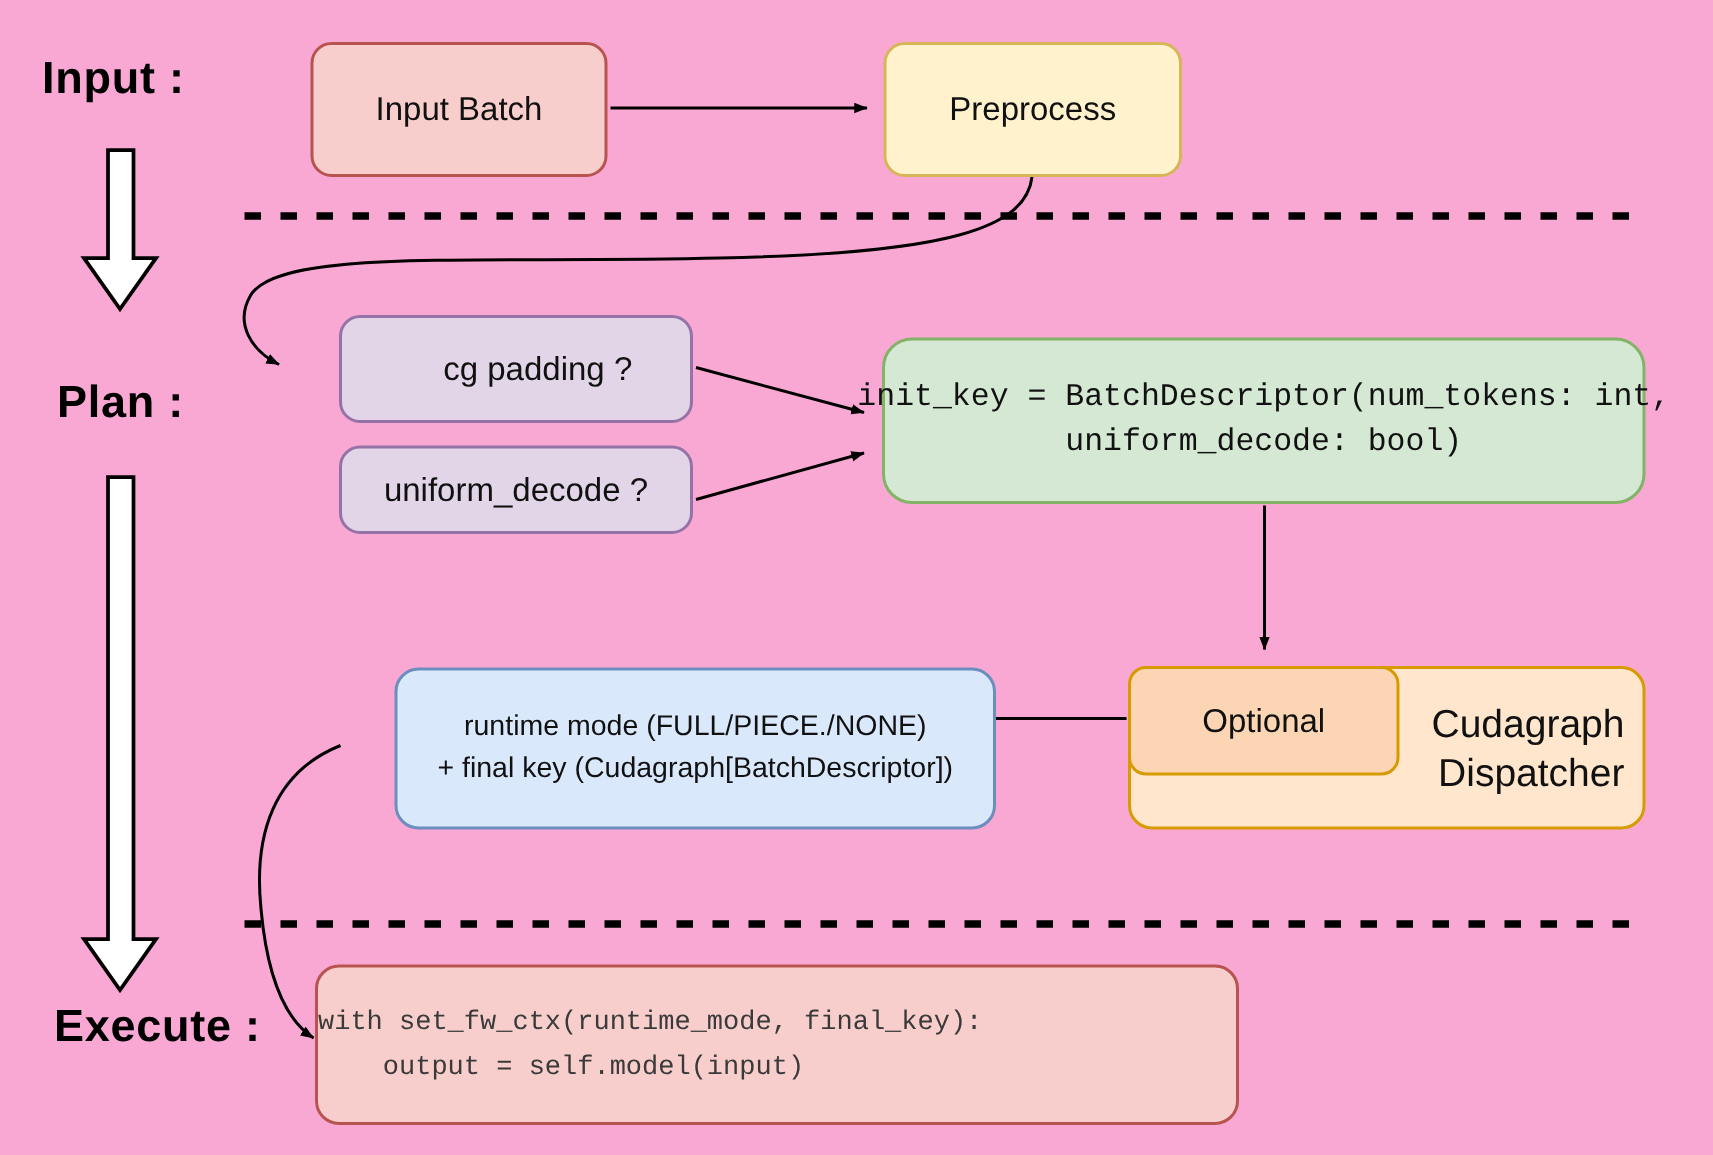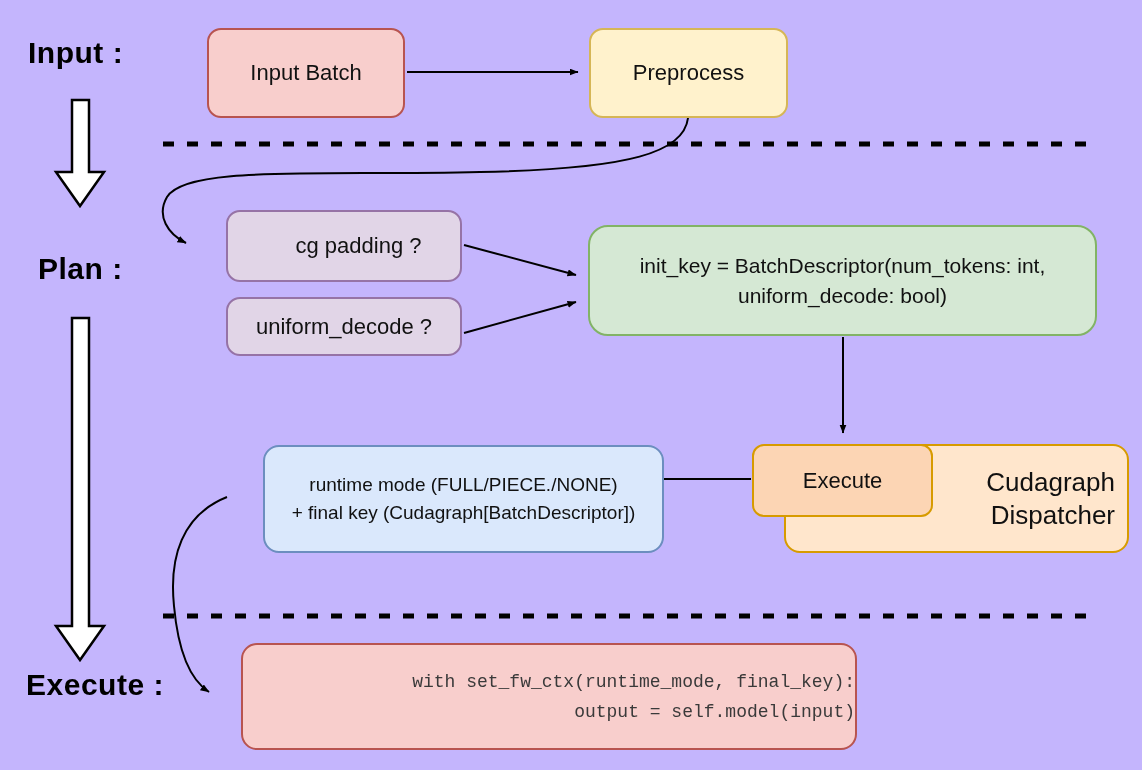--- a/index.html
+++ b/index.html
@@ -1,54 +1,54 @@
 <!DOCTYPE html>
 <html><head>
 <meta charset="utf-8">
 <style>
   html,body { margin:0; padding:0; background:#ffffff; }
   .canvas {
-    position:relative; width:1142px; height:770px; background:#c4b5fd;
+    position:relative; width:1142px; height:770px; background:#f9a8d4;
     font-family:"Liberation Sans", sans-serif; color:#111;
     overflow:hidden;
   }
   .layer { position:absolute; left:0; top:0; width:1142px; height:770px; }
   svg.layer { z-index:1; }
   .nodes { z-index:2; pointer-events:none; }
 
   .section-label {
     position:absolute; font-weight:bold; font-size:30px; color:#000;
     white-space:nowrap; letter-spacing:0.5px;
   }
   .node {
     position:absolute; box-sizing:border-box;
     display:flex; flex-direction:column; align-items:center; justify-content:center;
     text-align:center; white-space:nowrap;
   }
   .node-red    { background:#f8cecc; border:2px solid #b85450; }
   .node-yellow { background:#fff2cc; border:2px solid #d6b656; }
   .node-purple { background:#e1d5e7; border:2px solid #9673a6; }
-  .node-green  { background:#d5e8d4; border:2px solid #82b366; }
+  .node-green  { background:#d5e8d4; border:2px solid #82b366;font-family:Liberation Mono, monospace; }
   .node-blue   { background:#dae8fc; border:2px solid #6c8ebf; }
-  .node-orange { background:#ffe6cc; border:2px solid #d79b00;margin-left:32px; }
+  .node-orange { background:#ffe6cc; border:2px solid #d79b00; }
   .node-peach  { background:#fcd5b4; border:2px solid #d79b00; }
 
   .box-input-batch { left:207px; top:28px;  width:198px; height:90px;  border-radius:14px; font-size:22px; }
   .box-preprocess  { left:589px; top:28px;  width:199px; height:90px;  border-radius:14px; font-size:22px; }
   .box-cg-padding  { left:226px; top:210px; width:236px; height:72px;  border-radius:14px; font-size:22px;padding-left:29px; }
   .box-uniform     { left:226px; top:297px; width:236px; height:59px;  border-radius:14px; font-size:22px; }
   .box-init-key    { left:588px; top:225px; width:509px; height:111px; border-radius:20px; font-size:21px; line-height:30px; }
   .box-cuda-outer  { left:752px; top:444px; width:345px; height:109px; border-radius:16px;
                      font-size:26px; line-height:33px; align-items:flex-end; padding-right:12px;
                      justify-content:center; }
   .box-dispatch    { left:752px; top:444px; width:181px; height:73px;  border-radius:12px; font-size:22px; }
   .box-runtime     { left:227px; top:445px; width:401px; height:108px; border-radius:16px; font-size:19px; line-height:28px;margin-left:36px; }
-  .box-exec-code   { left:241px; top:643px; width:616px; height:107px; border-radius:16px;
+  .box-exec-code   { left:210px; top:643px; width:616px; height:107px; border-radius:16px;
                      font-family:"Liberation Mono", monospace; font-size:18px; line-height:30px;
-                     align-items:flex-end; padding-left:0; color:#3a3a3a; }
+                     align-items:flex-start; padding-left:0; color:#3a3a3a; }
   .box-exec-code .code-line { white-space:pre; }
 </style>
 </head>
 <body>
 
 <div class="canvas">
 
   <svg class="layer" viewBox="0 0 1142 770" xmlns="http://www.w3.org/2000/svg">
     <defs>
       <marker id="arrow" markerWidth="12" markerHeight="10" refX="8.5" refY="3.5" orient="auto" markerUnits="userSpaceOnUse">
@@ -68,21 +68,21 @@
     <line x1="464" y1="333" x2="576" y2="302" stroke="#000" stroke-width="2" marker-end="url(#arrow)"></line>
     <line x1="843" y1="337" x2="843" y2="433" stroke="#000" stroke-width="2" marker-end="url(#arrow)"></line>
     <line x1="751" y1="479" x2="642" y2="479" stroke="#000" stroke-width="2" marker-end="url(#arrow)"></line>
     <path d="M 227 497 C 182 515 169 557 174 606 C 178 650 189 679 209 692" fill="none" stroke="#000" stroke-width="2" marker-end="url(#arrow)"></path>
   </svg>
 
   <div class="layer nodes">
 
     <div class="section-label" style="left:28px; top:36px;">Input :</div>
     <div class="section-label" style="left:38px; top:216px;margin-top:36px;">Plan :</div>
-    <div class="section-label" style="left:26px; top:668px;text-align:right;">Execute :</div>
+    <div class="section-label" style="left:36px; top:668px;text-align:right;">Execute :</div>
 
     <div class="node node-red box-input-batch">
       <span>Input Batch</span>
     </div>
 
     <div class="node node-yellow box-preprocess">
       <span>Preprocess</span>
     </div>
 
     <div class="node node-purple box-cg-padding">
@@ -97,21 +97,21 @@
       <span>init_key = BatchDescriptor(num_tokens: int,</span>
       <span>uniform_decode: bool)</span>
     </div>
 
     <div class="node node-orange box-cuda-outer">
       <span>Cudagraph</span>
       <span>Dispatcher</span>
     </div>
 
     <div class="node node-peach box-dispatch">
-      <span>Execute</span>
+      <span>Optional</span>
     </div>
 
     <div class="node node-blue box-runtime">
       <span>runtime mode (FULL/PIECE./NONE)</span>
       <span>+ final key (Cudagraph[BatchDescriptor])</span>
     </div>
 
     <div class="node node-red box-exec-code">
       <span class="code-line">with set_fw_ctx(runtime_mode, final_key):</span>
       <span class="code-line">    output = self.model(input)</span>

